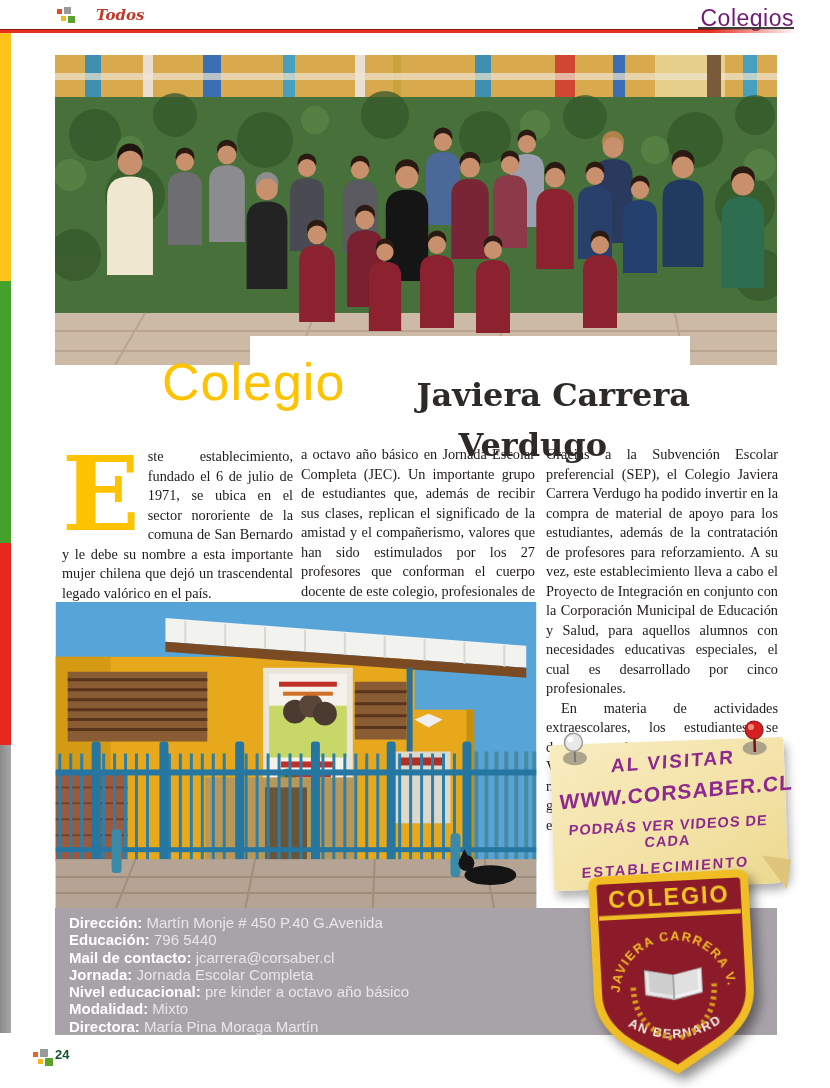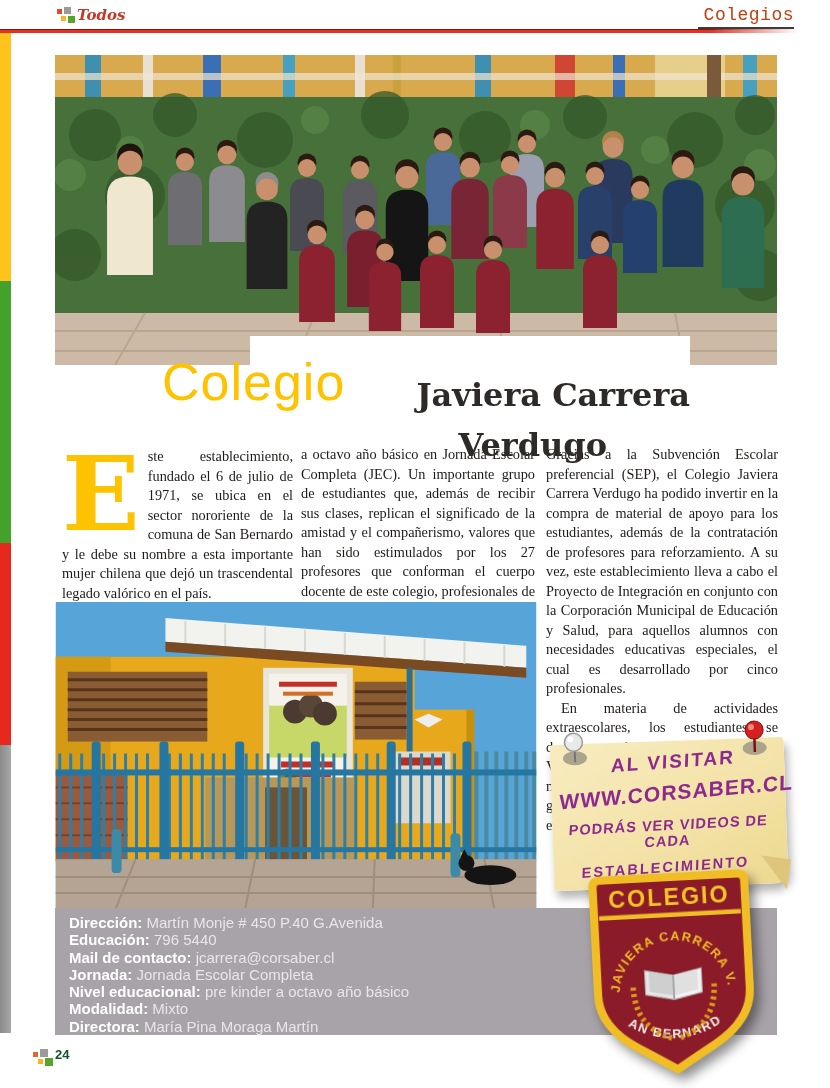--- a/index.html
+++ b/index.html
@@ -1,30 +1,30 @@
 <!DOCTYPE html>
 <html><head>
 <meta charset="utf-8">
 <style>
   * { margin:0; padding:0; box-sizing:border-box; }
   body { background:#e9e9e9; font-family:"Liberation Sans", sans-serif; }
   .page { position:relative; width:830px; height:1088px; background:#fff; margin:0 auto; overflow:hidden; }
 
   
-  .brand { position:absolute; left:57px; top:5px; display:flex; align-items:flex-start; gap:0; }
+  .brand { position:absolute; left:57px; top:5px; display:flex; align-items:flex-start; gap:19px; }
   .brand-squares { position:relative; width:20px; height:20px; }
   .brand-squares i, .footer-squares i { position:absolute; display:block; }
   .sq-red    { width:5px; height:5px; background:#e2492f; left:0;  top:4px; }
   .sq-gray   { width:7px; height:7px; background:#9a9a9a; left:7px; top:2px; }
   .sq-yellow { width:5px; height:5px; background:#f4b81e; left:4px; top:11px; }
   .sq-green  { width:7px; height:7px; background:#5aa32b; left:11px; top:11px; }
   .brand-word { font-family:"DejaVu Serif", serif; font-style:italic; font-weight:bold;
                 color:#c2392a; font-size:15px; line-height:20px; }
-  .section-label { position:absolute; right:36px; top:5px; font-size:18px; color:#c2410c;
-                   letter-spacing:.5px;font-family:Liberation Mono, monospace; }
+  .section-label { position:absolute; right:36px; top:5px; font-size:23px; color:#701a75;
+                   letter-spacing:.5px; }
   .section-underline { position:absolute; left:698px; top:27px; width:96px; height:2px; background:#3c3c3c; }
   .red-rule { position:absolute; left:0; top:29px; width:806px; height:4px;
               background:linear-gradient(to bottom,#8c1408 0 35%, #e63022 35% 100%);
               -webkit-mask-image:linear-gradient(to right,#000 88%,transparent 99%);
               mask-image:linear-gradient(to right,#000 88%,transparent 99%); }
 
   
   .bar { position:absolute; left:0; width:11px; }
   .bar-yellow { top:33px;  height:248px; background:#ffc41c; }
   .bar-green  { top:281px; height:262px; background:#44a22c; }

